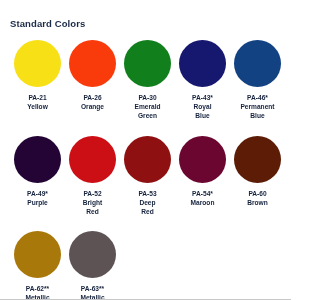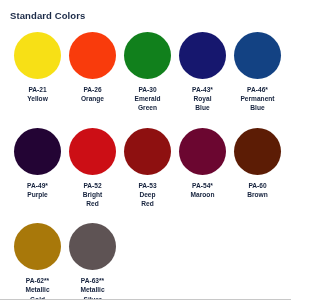--- a/index.html
+++ b/index.html
@@ -19,21 +19,21 @@
     height: 300px;
     box-sizing: border-box;
     padding: 6px 4px 0 10px;
     position: relative;
   }
   .title {
     font-size: 9.5px;
     font-weight: bold;
     color: #1b2a47;
     letter-spacing: 0.1px;
-    margin: 4px 0 10px 0;
+    margin: 12px 0 10px 0;
     line-height: 12px;
   }
   .grid {
     display: flex;
     flex-wrap: wrap;
     width: 277px;
   }
   .swatch-cell {
     width: 55px;
     margin-bottom: 2px;

